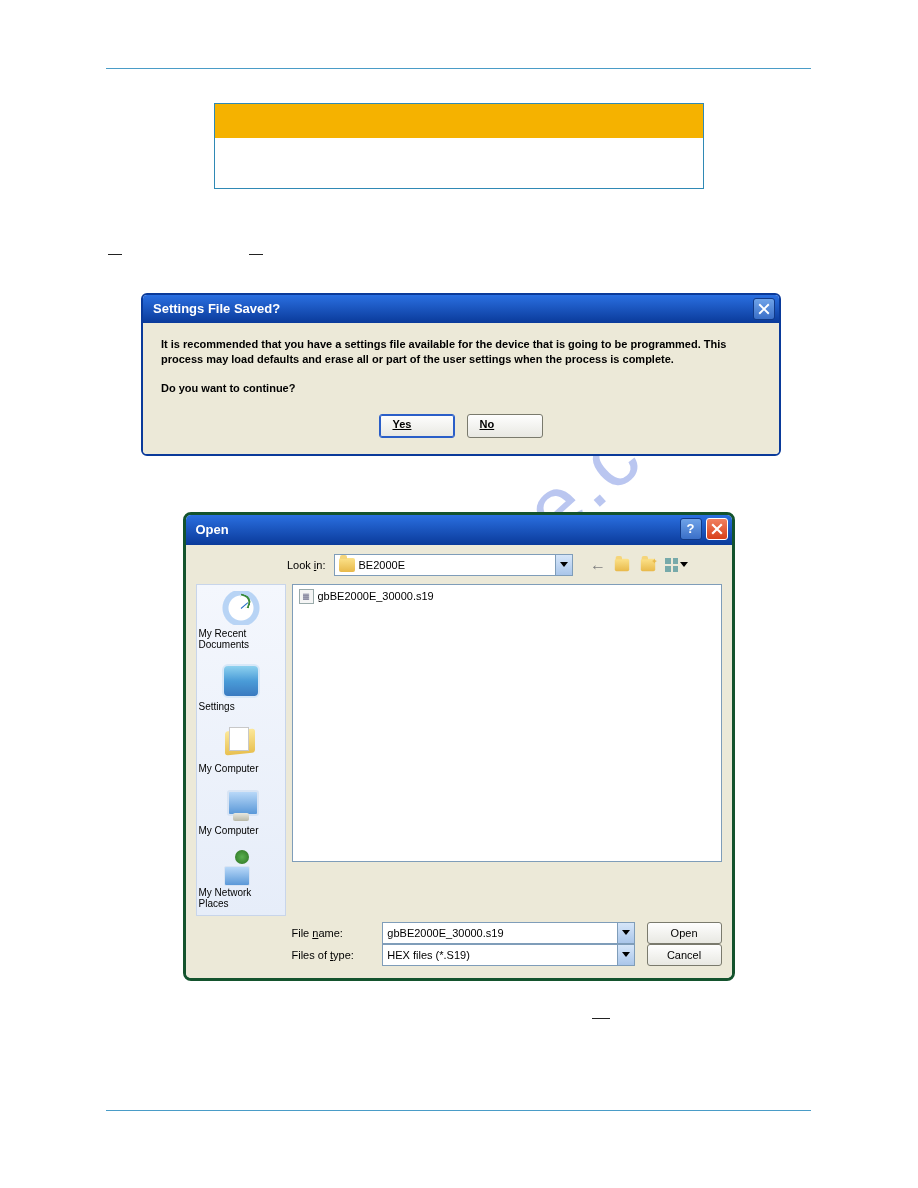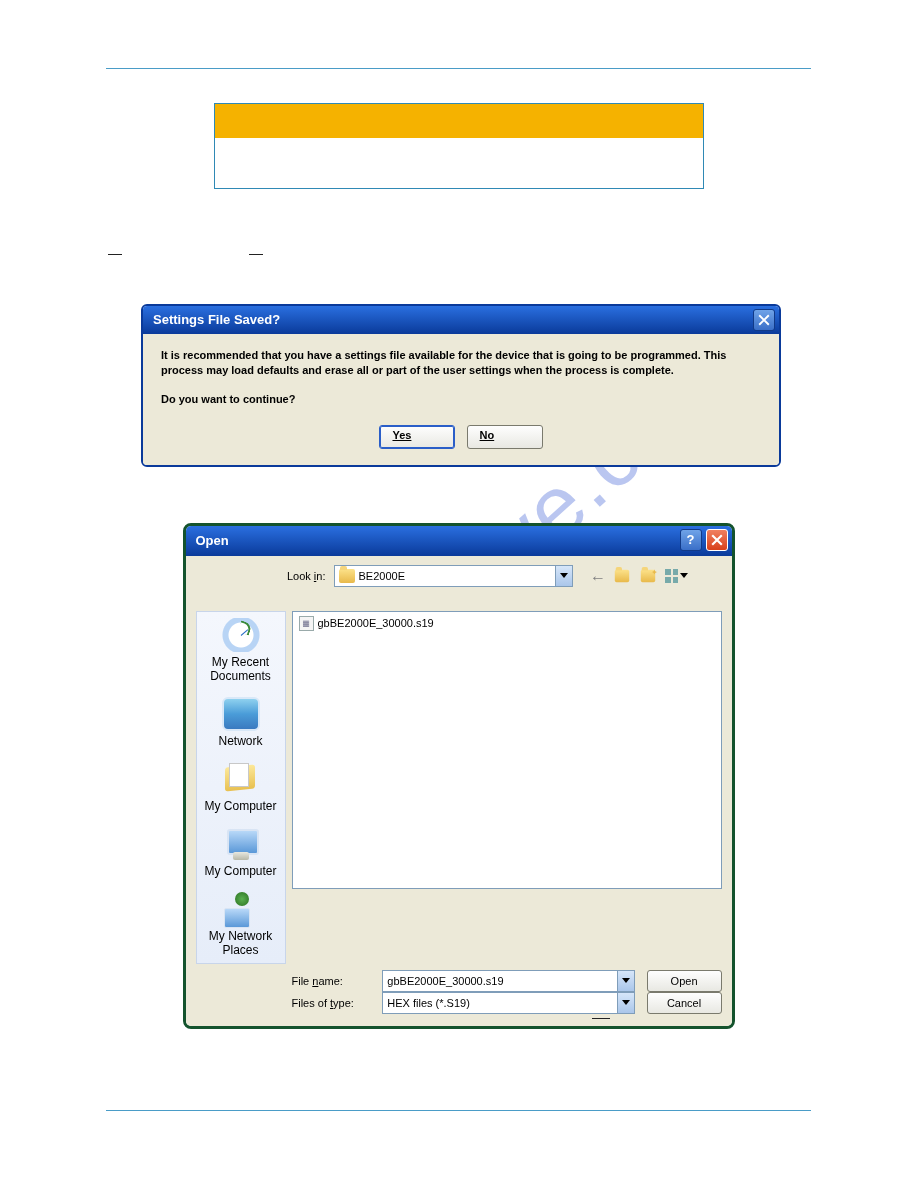--- a/index.html
+++ b/index.html
@@ -32,21 +32,21 @@
   .caution-body {
     background: #fff;
     height: 50px;
   }
 
   .para1 { margin-top: 56px; font-size: 13px; color: #222; line-height: 1.4; }
   .small-dash { display:inline-block; width:14px; height:1px; background:#222; vertical-align: middle; margin: 0 2px; }
 
   
   .dialog1 {
-    margin-top: 41px;
+    margin-top: 30px;
     width: 705px;
     border: 2px solid #0a3a9a;
     border-radius: 6px;
     overflow: hidden;
     margin-left: 35px;
     width: 640px;
   }
   .titlebar {
     height: 28px;
     background: linear-gradient(to bottom, #2a6fe0 0%, #0a3a9a 100%);
@@ -110,21 +110,21 @@
     width: 22px; height: 22px;
     background: linear-gradient(to bottom,#f08060,#d8401a);
     border: 1px solid #fff; border-radius: 3px;
     display:flex;align-items:center;justify-content:center;
   }
   .dialog2-body {
     background: #ece9d8;
     padding: 9px 10px 12px 10px;
     font-size: 11px;
   }
-  .lookin-row { display:flex; align-items:center; gap:8px; margin-left: 80px; margin-bottom: 24px; }
+  .lookin-row { display:flex; align-items:center; gap:8px; margin-left: 80px; margin-bottom: 8px; }
   .lookin-label { font-size: 11px; width: 50px; text-align:right; }
   .combo {
     display:inline-flex; align-items:center;
     background:#fff; border:1px solid #7f9db9;
     height: 22px; padding: 0 0 0 4px; font-size:11px;
     position:relative;
   }
   .combo-lookin { width: 239px; }
   .combo-drop {
     width: 17px; height: 20px; margin-left: auto;
@@ -153,21 +153,21 @@
   }
 
   .d2-main { display:flex; gap: 6px; }
   .places {
     width: 90px;
     background: linear-gradient(to bottom,#f4f7fd,#e6edf9);
     border: 1px solid #c8d5ea;
     padding: 6px 2px;
     display:flex; flex-direction:column; align-items:center; gap: 14px;
   }
-  .place { text-align:center; font-size:12px; color:#000; width:100%; }
+  .place { font-size:10px; color:#000; width:100%; }
   .place-icon { width:38px; height:34px; margin: 0 auto 3px auto; position:relative; }
   .pi-recent {
     background: radial-gradient(circle at 50% 50%, #fff 0 12px, transparent 13px),
                 radial-gradient(circle at 50% 50%, #b8d4f5 0 18px, transparent 19px);
     border-radius: 6px;
   }
   .pi-recent::after { content:''; position:absolute; left:50%; top:50%; width:9px; height:1px; background:#2a6fc8; transform-origin:left; transform: rotate(-40deg); }
   .pi-recent::before { content:''; position:absolute; left:17px; top:4px; width:10px; height:10px;
     border-top:2px solid #3a8a3a; border-right:2px solid #3a8a3a; transform: rotate(20deg); border-radius: 0 8px 0 0; }
   .pi-desktop {
@@ -302,21 +302,21 @@
       </div>
 
       <div class="d2-main">
         <div class="places">
           <div class="place">
             <div class="place-icon pi-recent"></div>
             <div>My Recent Documents</div>
           </div>
           <div class="place">
             <div class="place-icon pi-desktop"></div>
-            <div>Network</div>
+            <div>Settings</div>
           </div>
           <div class="place">
             <div class="place-icon pi-docs"></div>
             <div>My Computer</div>
           </div>
           <div class="place">
             <div class="place-icon pi-computer"></div>
             <div>My Computer</div>
           </div>
           <div class="place">

